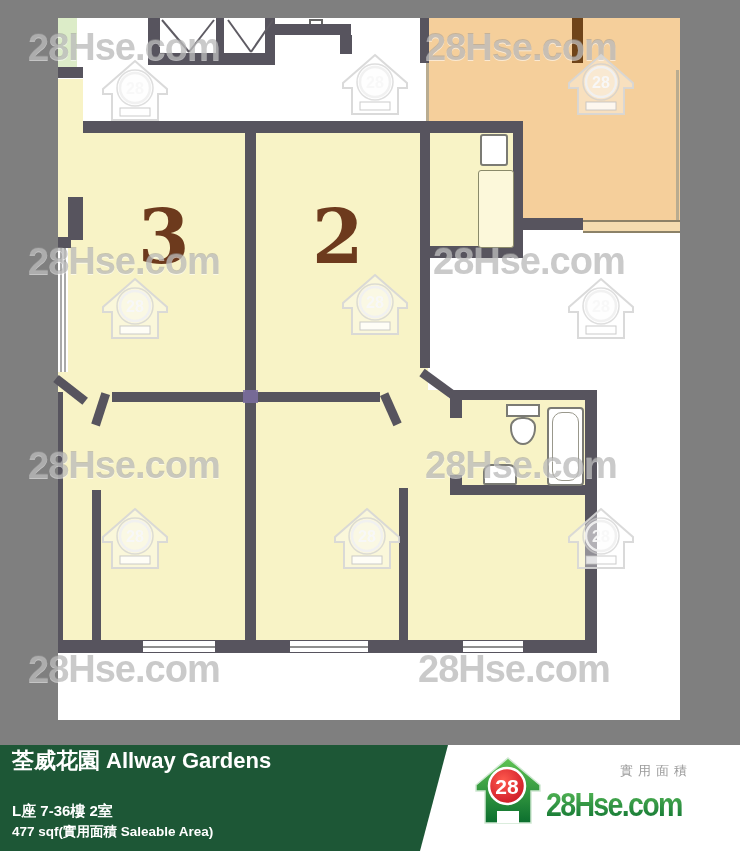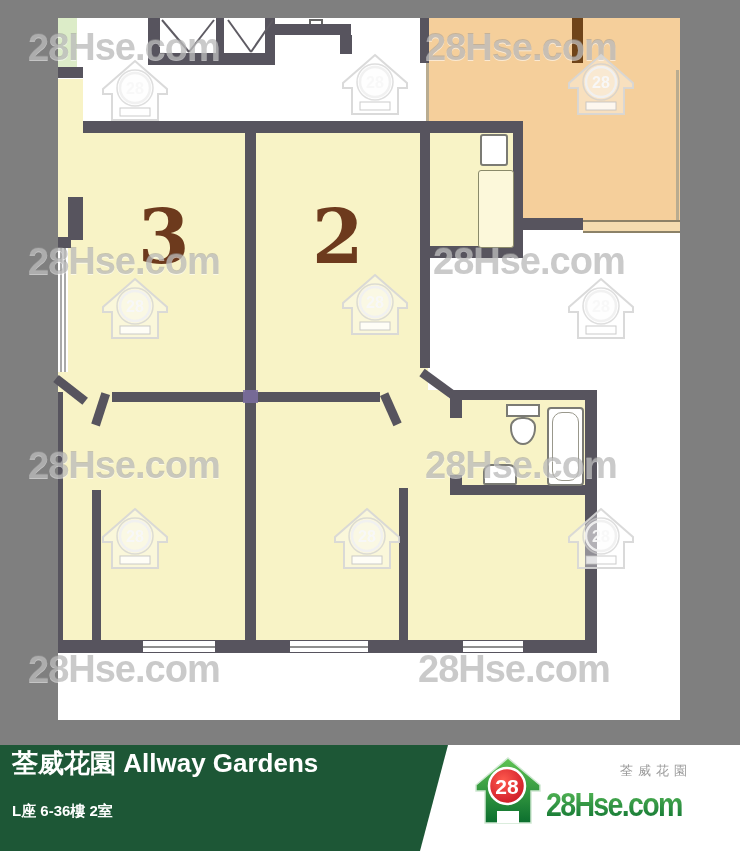--- a/index.html
+++ b/index.html
@@ -41,21 +41,21 @@
     white-space:nowrap;pointer-events:none;
   }
   .wm-house{position:absolute;pointer-events:none;}
   
   .banner-white{position:absolute;left:0;top:745px;width:740px;height:106px;background:#ffffff;}
   .banner-green{
     position:absolute;left:0;top:0;width:740px;height:106px;background:#1d5736;
     clip-path:polygon(0 0,448px 0,420px 106px,0 106px);
   }
   .banner-text{position:absolute;left:12px;color:#ffffff;white-space:nowrap;}
-  .bt1{top:1px;font-size:26px;font-weight:bold;}
+  .bt1{top:1px;font-size:22px;font-weight:bold;}
   .bt2{top:34px;font-size:17px;font-weight:600;}
   .bt3{top:57px;font-size:15px;font-weight:600;}
   .bt4{top:78px;font-size:13.5px;font-weight:600;}
   .logo-house{position:absolute;left:472px;top:10px;}
   .logo-brand{
     position:absolute;left:546px;top:40px;font-size:34px;font-weight:800;letter-spacing:-2px;
     transform:scaleX(.84);transform-origin:left center;white-space:nowrap;
     color:#0f7a34;
     background:linear-gradient(#5ebf5a,#0a6e2f);
     -webkit-background-clip:text;background-clip:text;-webkit-text-fill-color:transparent;
@@ -213,35 +213,36 @@
         <circle cx="35" cy="30" r="18" fill="rgba(250,250,250,0.2)" stroke="rgba(205,205,205,0.65)" stroke-width="1.5"></circle>
         <circle cx="35" cy="30" r="15" fill="rgba(255,255,255,0.15)" stroke="rgba(240,240,240,0.95)" stroke-width="2.5"></circle>
         <text x="35" y="36" text-anchor="middle" font-family="Liberation Sans, sans-serif" font-size="16" font-weight="bold" fill="rgba(248,248,248,0.95)">28</text>
         <rect x="20" y="50" width="30" height="8" fill="rgba(255,255,255,0.75)" stroke="rgba(190,190,190,0.8)"></rect>
       </svg>
     </div>
 
   <div class="banner-white">
     <div class="banner-green"></div>
     <div class="banner-text bt1">荃威花園 Allway Gardens</div>
-    <div class="banner-text bt3">L座 6-36樓 2室</div>
+    <div class="banner-text bt3">L座 7-36樓 2室</div>
+    <div class="banner-text bt4">477 sqf(實用面積 Saleable Area)</div>
 
     <svg class="logo-house" width="72" height="72" viewBox="0 0 72 72">
       <defs>
         <linearGradient id="lg1" x1="0" y1="0" x2="0" y2="1">
           <stop offset="0" stop-color="#5fc453"></stop>
             <stop offset="1" stop-color="#0b6e2e"></stop>
         </linearGradient>
         <radialGradient id="rg1" cx="0.4" cy="0.35" r="0.8">
           <stop offset="0" stop-color="#ff5a4e"></stop>
             <stop offset="1" stop-color="#c40f20"></stop>
         </radialGradient>
       </defs>
       <path d="M36 3 L68 30 L68 36 L59 36 L59 68 L13 68 L13 36 L4 36 L4 30 Z" fill="url(#lg1)" stroke="#cfe8d2" stroke-width="1.5"></path>
       <rect x="25" y="56" width="22" height="12" fill="#ffffff"></rect>
       <circle cx="35" cy="31" r="18" fill="url(#rg1)" stroke="#ffffff" stroke-width="2.5"></circle>
       <text x="35" y="39" text-anchor="middle" font-family="Liberation Sans, sans-serif" font-size="21" font-weight="bold" fill="#ffffff">28</text>
     </svg>
     <div class="logo-brand">28Hse.com</div>
-    <div class="logo-tagline">荃威花園</div>
+    <div class="logo-tagline">實用面積</div>
   </div>
 
 </div>
 
 </body></html>

